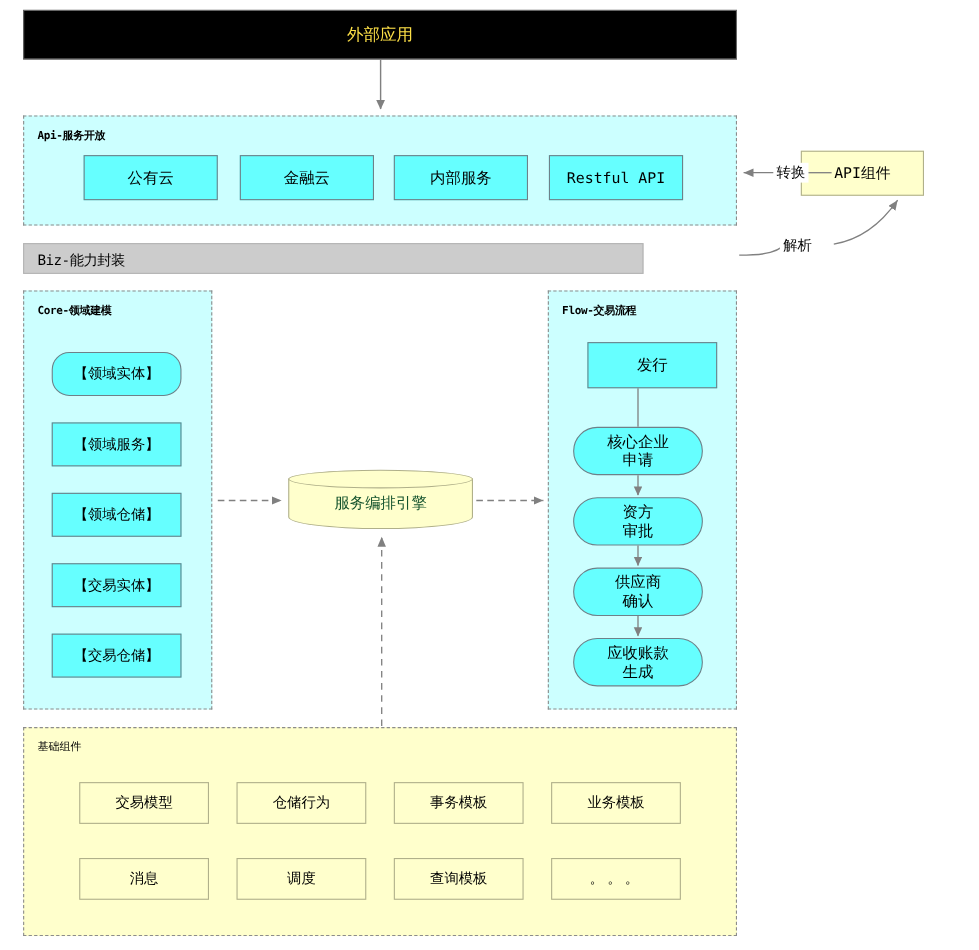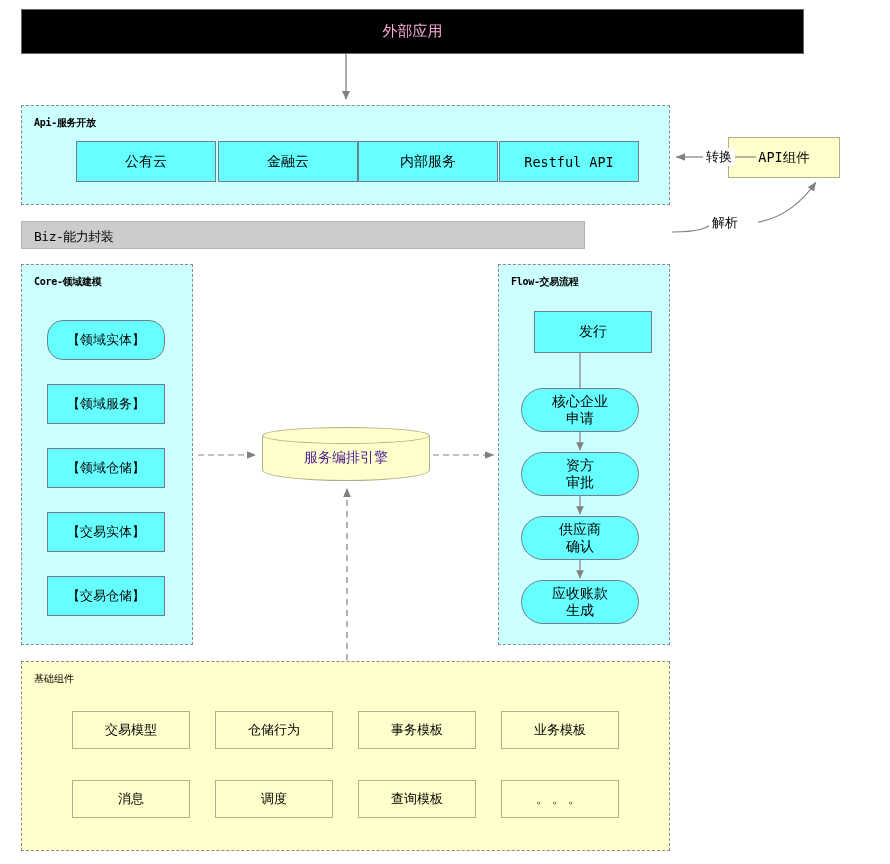--- a/index.html
+++ b/index.html
@@ -6,23 +6,23 @@
   body{
     width:890px;height:864px;background:#ffffff;position:relative;
     font-family:"Liberation Sans","DejaVu Sans",sans-serif;
     -webkit-font-smoothing:antialiased;
   }
   .abs{position:absolute;box-sizing:border-box;}
   .ctr{display:flex;align-items:center;justify-content:center;text-align:center;}
 
   
   .black-bar{
-    left:21px;top:9px;width:783px;height:45px;
+    left:21px;top:9px;width:649px;height:45px;
     background:#000000;border:1px solid #666;
-    color:#f9a8d4;font-size:15px;font-weight:400;
+    color:#fde047;font-size:15px;font-weight:400;
   }
 
   
   .grp{border:1px dashed #8c8c8c;}
   .grp-api{left:21px;top:105px;width:649px;height:100px;background:#ccffff;}
   .grp-core{left:21px;top:264px;width:172px;height:381px;background:#ccffff;}
   .grp-flow{left:498px;top:264px;width:172px;height:381px;background:#ccffff;}
   .grp-base{left:21px;top:661px;width:649px;height:190px;background:#ffffcc;}
   .grp-title{
     position:absolute;left:12px;top:10px;font-size:10px;font-weight:bold;color:#000;
@@ -42,21 +42,21 @@
     font-family:"DejaVu Sans Mono","Liberation Mono",monospace;letter-spacing:-0.5px;
   }
 
   
   .node{border:1px solid #6d8189;font-size:14px;color:#000;}
   .node-cyan{background:#66ffff;}
   .node-yellow{background:#ffffcc;border-color:#b0b08a;}
   .node-mono{font-family:"DejaVu Sans Mono","Liberation Mono",monospace;font-size:13.5px;}
 
   
-  .api-box{top:141px;width:140px;height:41px;}
+  .api-box{top:141px;width:122px;height:41px;}
 
   
   .core-box{left:47px;width:118px;height:40px;font-size:13px;}
 
   
   .flow-rect{left:534px;width:118px;height:42px;}
   .flow-round{left:521px;width:118px;height:44px;border-radius:22px;line-height:1.22;}
   .flow-round span{display:block;}
 
   
@@ -67,21 +67,21 @@
   .cyl-body{
     position:absolute;left:0;top:8px;width:168px;height:46px;box-sizing:border-box;
     background:#ffffcc;border:1px solid #b0b08a;border-radius:0 0 84px 84px/0 0 11px 11px;
   }
   .cyl-top{
     position:absolute;left:0;top:0px;width:168px;height:17px;box-sizing:border-box;
     background:#ffffcc;border:1px solid #b0b08a;border-radius:50%;
   }
   .cyl-label{
     position:absolute;left:0;top:8px;width:168px;height:46px;
-    display:flex;align-items:center;justify-content:center;font-size:14px;color:#4c1d95;
+    display:flex;align-items:center;justify-content:center;font-size:14px;color:#14532d;
   }
 
   
   .api-comp{
     left:728px;top:137px;width:112px;height:41px;
   }
 
   
   .edge-label{font-size:13px;color:#000;background:#ffffff;padding:0 3px;}
 

